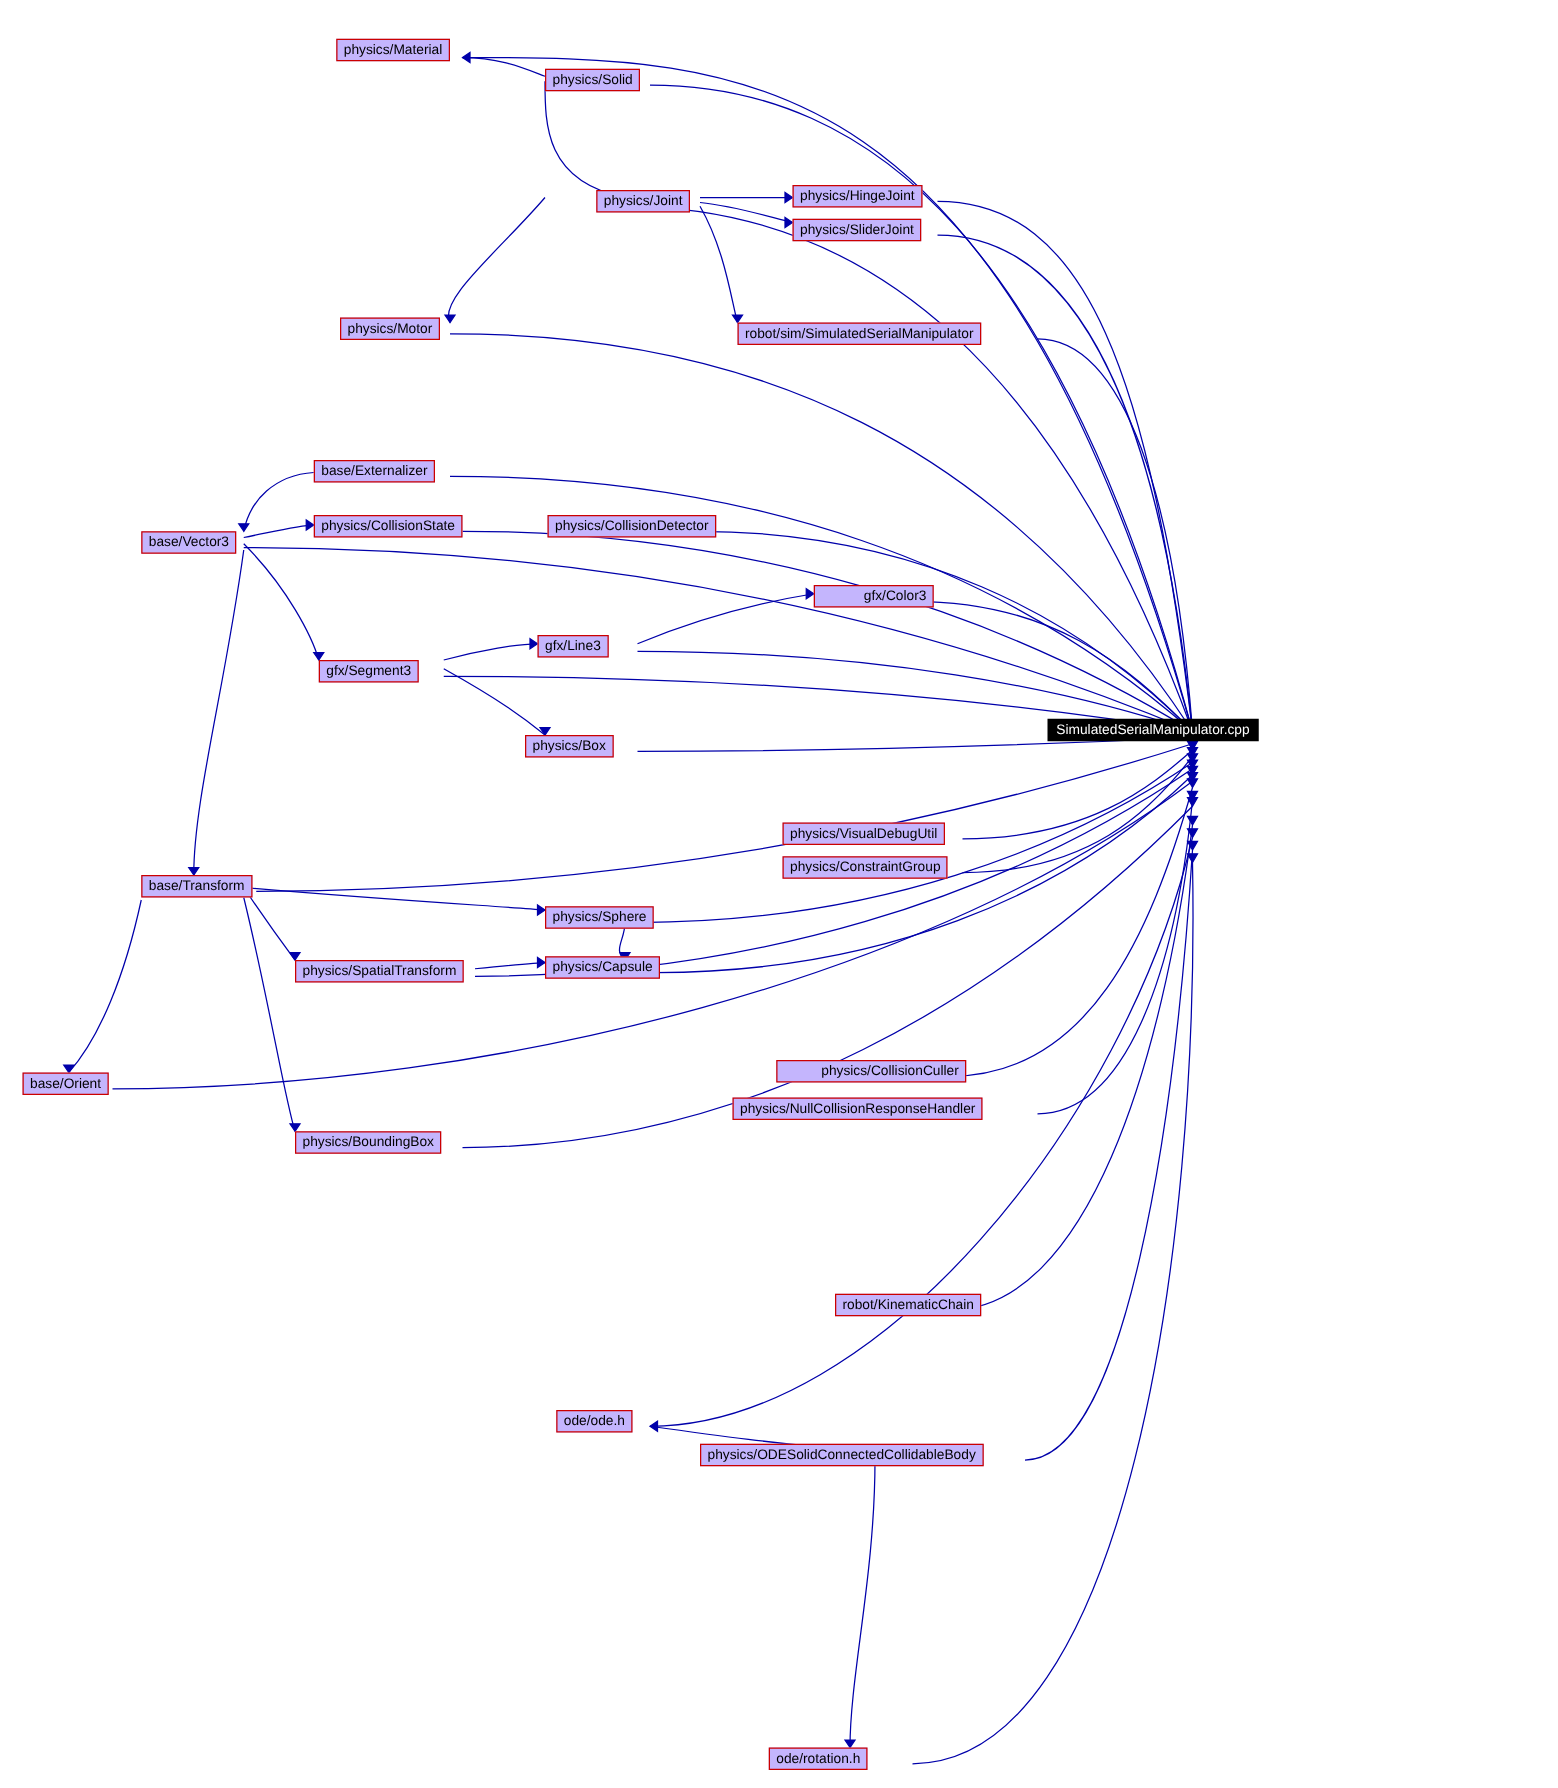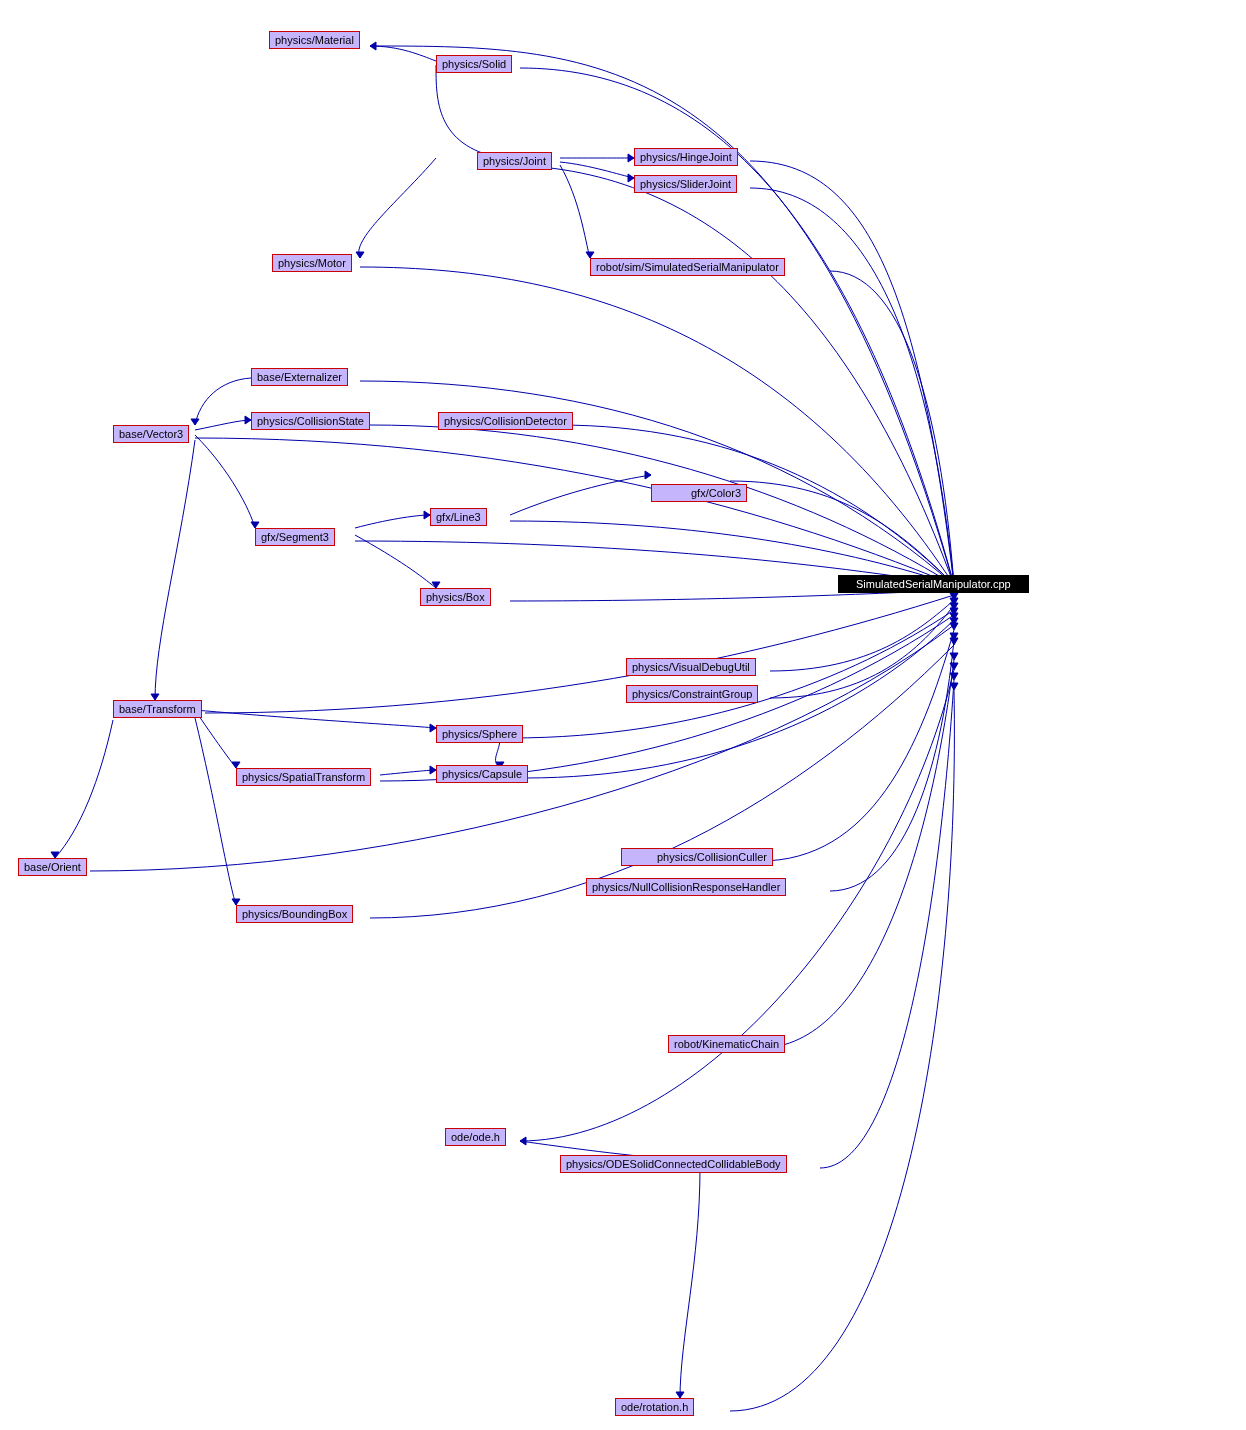--- a/index.html
+++ b/index.html
@@ -18,21 +18,21 @@
       background: #c4b5fd;
       padding: 2px 5px;
       color: #000;
       white-space: nowrap;
       z-index: 10;
     }
     .node-dark {
       position: absolute;
       background: #000;
       color: #fff;
-      padding: 3px 18px;
+      padding: 3px 7px;
       white-space: nowrap;
       z-index: 10;
     }
     svg.edges {
       position: absolute;
       top: 0; left: 0;
       width: 1246px;
       height: 1430px;
       z-index: 1;
     }
@@ -209,21 +209,21 @@
 <div class="node" style="left:436px; top:55px;">physics/Solid</div>
 <div class="node" style="left:432px; top:152px;margin-left:45px;">physics/Joint</div>
 <div class="node" style="left:634px; top:148px;">physics/HingeJoint</div>
 <div class="node" style="left:634px; top:175px;">physics/SliderJoint</div>
 <div class="node" style="left:272px; top:254px;">physics/Motor</div>
 <div class="node" style="left:590px; top:258px;">robot/sim/SimulatedSerialManipulator</div>
 <div class="node" style="left:251px; top:368px;">base/Externalizer</div>
 <div class="node" style="left:251px; top:412px;">physics/CollisionState</div>
 <div class="node" style="left:410px; top:412px;margin-left:28px;">physics/CollisionDetector</div>
 <div class="node" style="left:113px; top:425px;">base/Vector3</div>
-<div class="node" style="left:651px; top:484px;padding-left:39px;">gfx/Color3</div>
+<div class="node" style="left:651px; top:468px;padding-left:39px;">gfx/Color3</div>
 <div class="node" style="left:430px; top:508px;">gfx/Line3</div>
 <div class="node" style="left:255px; top:528px;">gfx/Segment3</div>
 <div class="node" style="left:420px; top:588px;">physics/Box</div>
 <div class="node" style="left:113px; top:700px;">base/Transform</div>
 <div class="node" style="left:626px; top:658px;">physics/VisualDebugUtil</div>
 <div class="node" style="left:626px; top:685px;">physics/ConstraintGroup</div>
 <div class="node" style="left:436px; top:725px;">physics/Sphere</div>
 <div class="node" style="left:236px; top:768px;">physics/SpatialTransform</div>
 <div class="node" style="left:436px; top:765px;">physics/Capsule</div>
 <div class="node" style="left:18px; top:858px;">base/Orient</div>

